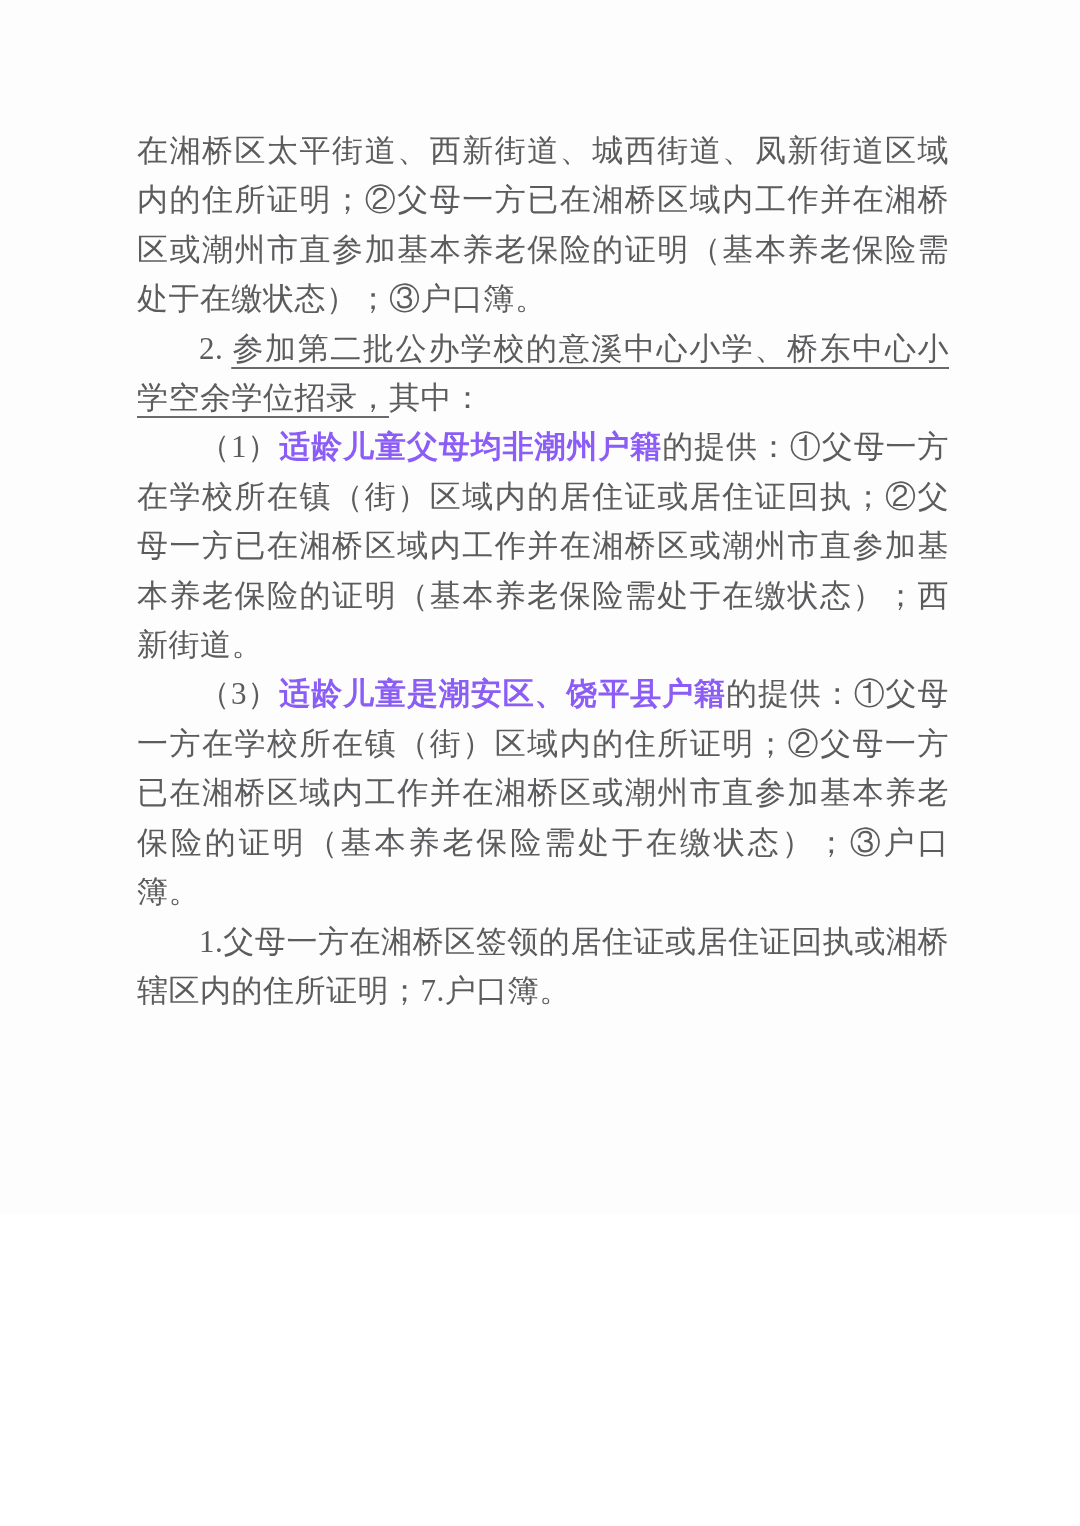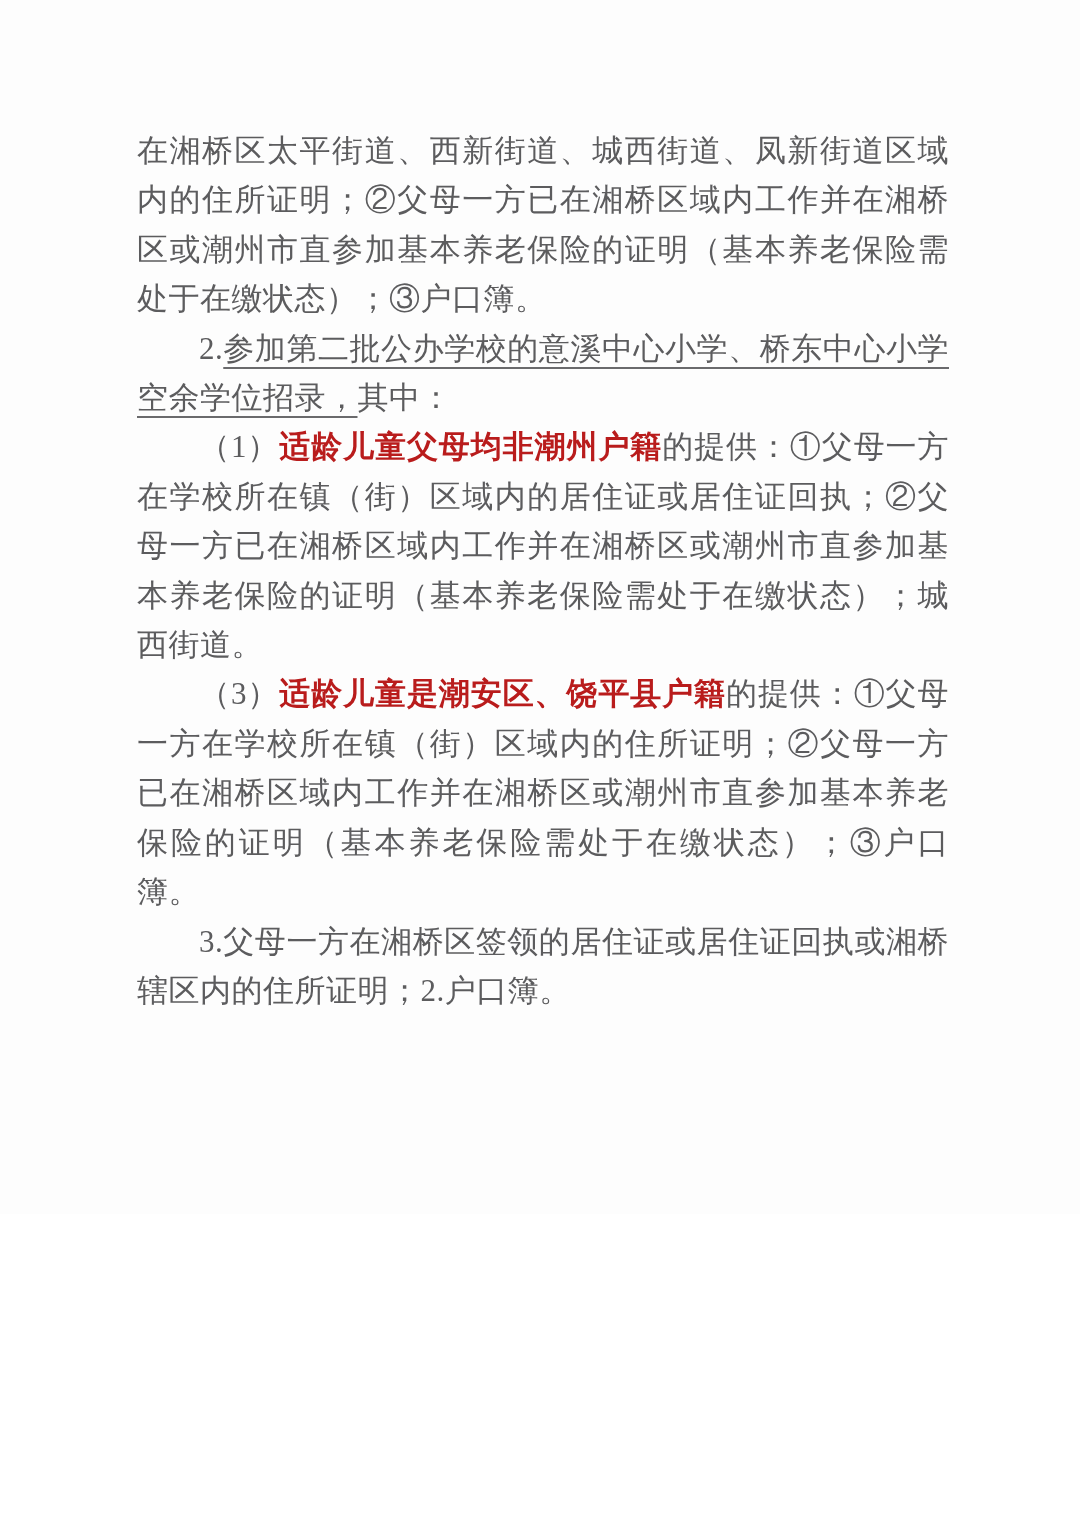--- a/index.html
+++ b/index.html
@@ -33,27 +33,28 @@
     text-indent: 2em;
   }
   p.para.no-indent {
     text-indent: 0;
   }
   .seg-normal {
     font-weight: normal;
   }
   .seg-bold {
     font-weight: bold;
-    color: #b91c1c;
+    color: #8b5cf6;
   }
   .seg-underline {
     text-decoration: underline;
     text-underline-offset: 8px;
     text-decoration-thickness: 1.5px;
     text-decoration-color: #6a6a6c;
+    margin-left: 8px;
   }
   .footer {
     position: absolute;
     left: 0;
     right: 0;
     top: 1372px;
     text-align: center;
     font-size: 29px;
     letter-spacing: 3px;
     color: #7f1d1d;
@@ -62,25 +63,25 @@
 </head>
 <body>
 
 <div class="page">
   <div class="content">
 
     <p class="para no-indent"><span class="seg-normal">在湘桥区太平街道、西新街道、城西街道、凤新街道区域内的住所证明；②父母一方已在湘桥区域内工作并在湘桥区或潮州市直参加基本养老保险的证明（基本养老保险需处于在缴状态）；③户口簿。</span></p>
 
     <p class="para"><span class="seg-normal">2.</span><span class="seg-underline">参加第二批公办学校的意溪中心小学、桥东中心小学空余学位招录，</span><span class="seg-normal">其中：</span></p>
 
-    <p class="para"><span class="seg-normal">（1）</span><span class="seg-bold">适龄儿童父母均非潮州户籍</span><span class="seg-normal">的提供：①父母一方在学校所在镇（街）区域内的居住证或居住证回执；②父母一方已在湘桥区域内工作并在湘桥区或潮州市直参加基本养老保险的证明（基本养老保险需处于在缴状态）；城西街道。</span></p>
+    <p class="para"><span class="seg-normal">（1）</span><span class="seg-bold">适龄儿童父母均非潮州户籍</span><span class="seg-normal">的提供：①父母一方在学校所在镇（街）区域内的居住证或居住证回执；②父母一方已在湘桥区域内工作并在湘桥区或潮州市直参加基本养老保险的证明（基本养老保险需处于在缴状态）；西新街道。</span></p>
 
 
     <p class="para"><span class="seg-normal">（3）</span><span class="seg-bold">适龄儿童是潮安区、饶平县户籍</span><span class="seg-normal">的提供：①父母一方在学校所在镇（街）区域内的住所证明；②父母一方已在湘桥区域内工作并在湘桥区或潮州市直参加基本养老保险的证明（基本养老保险需处于在缴状态）；③户口簿。</span></p>
 
 
 
-    <p class="para"><span class="seg-normal">3.父母一方在湘桥区签领的居住证或居住证回执或湘桥辖区内的住所证明；2.户口簿。</span></p>
+    <p class="para"><span class="seg-normal">1.父母一方在湘桥区签领的居住证或居住证回执或湘桥辖区内的住所证明；7.户口簿。</span></p>
 
   </div>
 
   <div class="footer">— 15 —</div>
 </div>
 
 </body></html>

